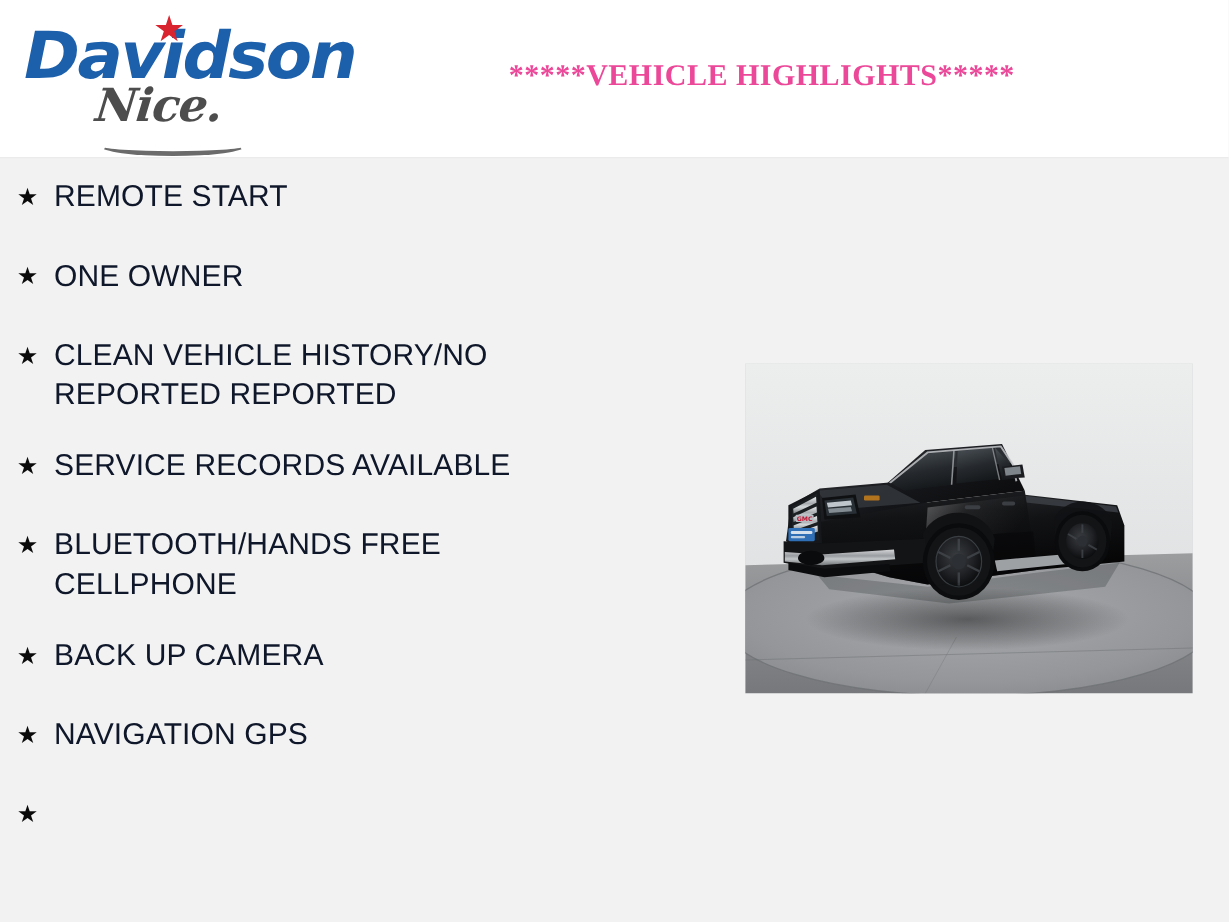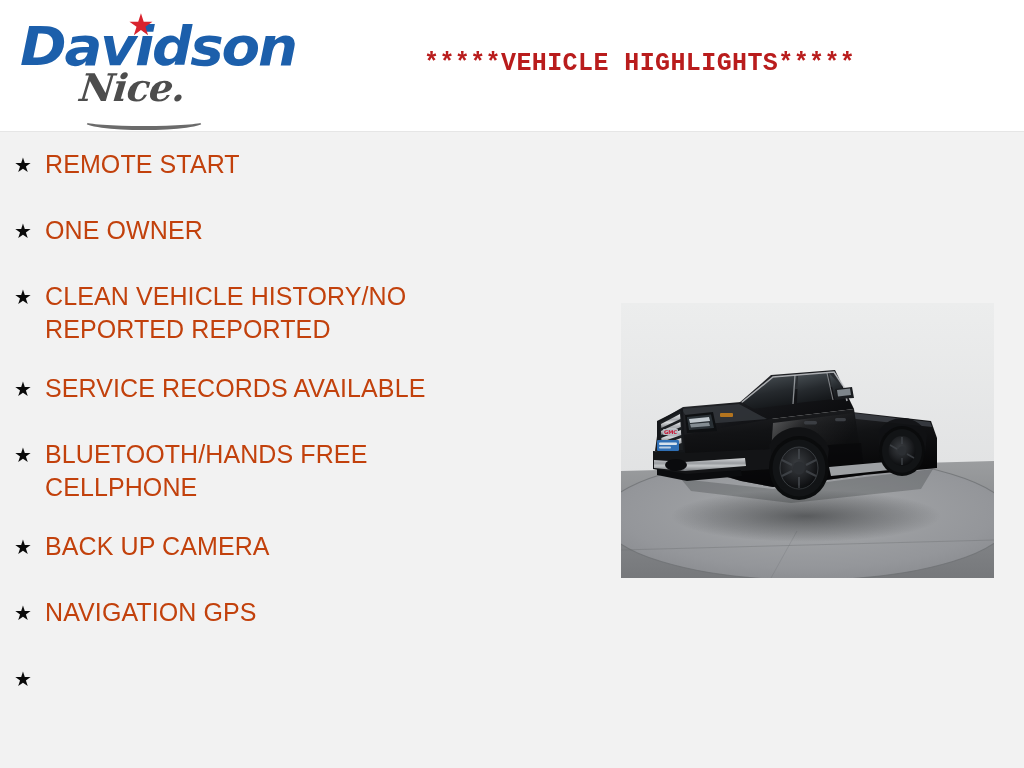--- a/index.html
+++ b/index.html
@@ -93,25 +93,25 @@
     border-left: 2px solid transparent;
     border-right: 2px solid transparent;
     border-top: 0;
   }
 
   
   .title {
     position: absolute;
     left: 424px;
     top: 51px;
-    font-family: Liberation Mono, monospace;
+    font-family: Liberation Serif, serif;
     font-weight: bold;
     font-size: 25px;
     letter-spacing: 0.4px;
-    color: #b91c1c;
+    color: #ec4899;
     white-space: nowrap;
     line-height: 1;
   }
 
   
   .highlights {
     position: absolute;
     left: 0;
     top: 132px;
     width: 600px;
@@ -133,21 +133,21 @@
     font-size: 20px;
     line-height: 34px;
     color: #0a0a0a;
     text-align: center;
   }
   .bullet-text {
     display: block;
     font-family: "Liberation Sans", sans-serif;
     font-size: 25px;
     line-height: 33px;
-    color: #c2410c;
+    color: #0f172a;
     letter-spacing: 0.1px;
     max-width: 470px;
   }
 
   
   .photo {
     position: absolute;
     left: 621px;
     top: 303px;
     width: 373px;

